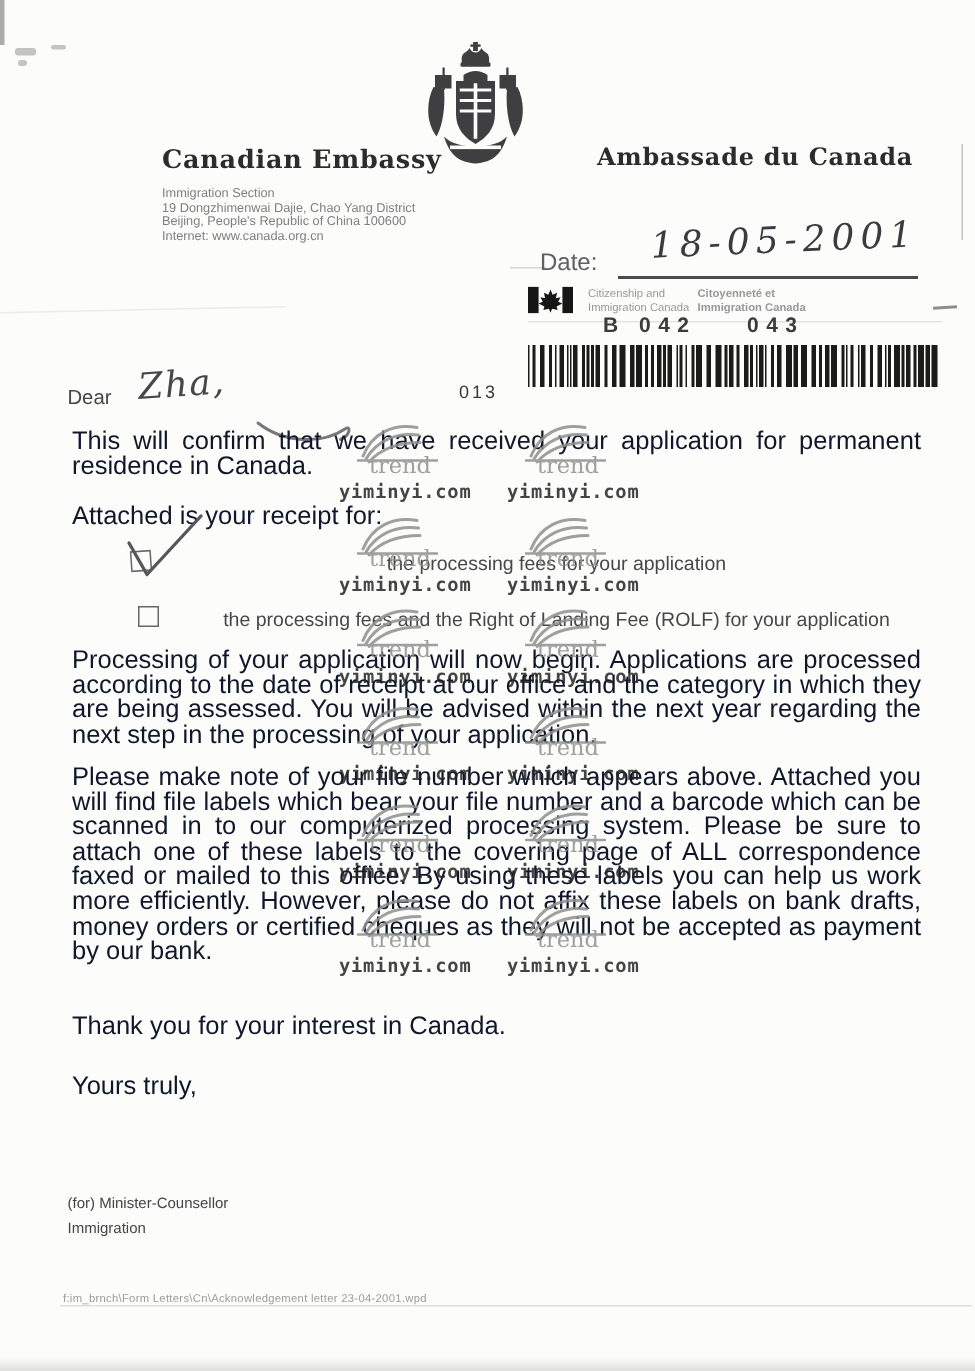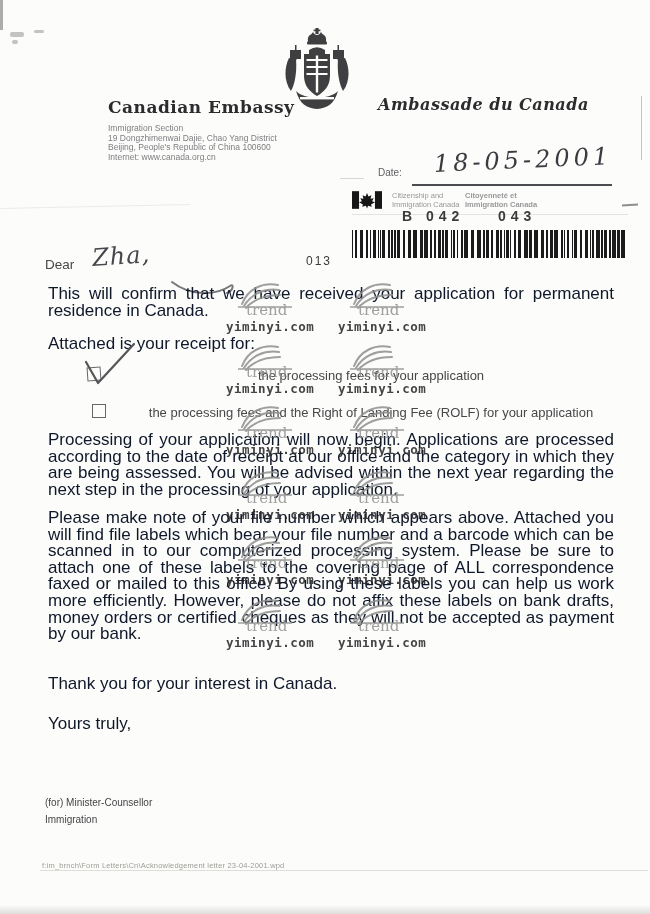--- a/index.html
+++ b/index.html
@@ -14,25 +14,25 @@
   .edge-right-line{position:absolute;left:641px;top:96px;width:1px;height:64px;background:#c4c4c2;}
   .bottom-band{position:absolute;left:0;bottom:0;width:100%;height:9px;
     background:linear-gradient(#fcfcfa,#dededb);}
   .crease{position:absolute;left:0;top:206px;width:190px;height:1px;background:#ebebe8;transform:rotate(-1.2deg);}
   .footer-rule{position:absolute;left:40px;top:870px;width:608px;height:1px;background:#dededa;}
   
   .coat{position:absolute;left:282px;top:28px;opacity:.92;}
   .org{font-family:"DejaVu Serif", serif;font-weight:700;color:#2c2c2e;letter-spacing:.5px;white-space:nowrap;}
   .lh-left{position:absolute;left:108px;top:97px;}
   .lh-left .org{font-size:17px;}
-  .lh-right{position:absolute;left:378px;top:95px;font-style:italic;}
+  .lh-right{position:absolute;left:398px;top:95px;}
   .lh-right .org{font-size:16px;}
   .addr{margin-top:7px;font-size:8.5px;line-height:9.5px;color:#7e7e82;}
   
-  .date-label{position:absolute;left:378px;top:167px;font-size:10px;color:#606064;}
+  .date-label{position:absolute;left:360px;top:167px;font-size:16px;color:#606064;}
   .date-value{
     position:absolute;left:418px;top:146px;width:210px;text-align:center;
     font-family:"DejaVu Serif", serif;font-style:italic;font-size:24px;color:#3a3a40;
     letter-spacing:4px;transform:rotate(-2.5deg);white-space:nowrap;
   }
   .date-line{position:absolute;left:412px;top:184px;width:200px;height:2px;background:#4c4c50;}
   .date-tick{position:absolute;left:340px;top:178px;width:24px;height:1px;background:#d6d6d3;}
   
   .flag{position:absolute;left:352px;top:191px;}
   .dept{position:absolute;top:192px;font-size:7.5px;line-height:8.5px;color:#98989b;}

